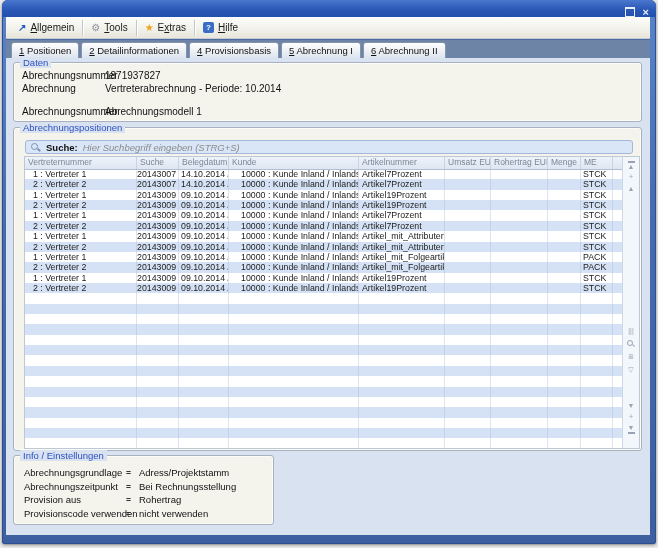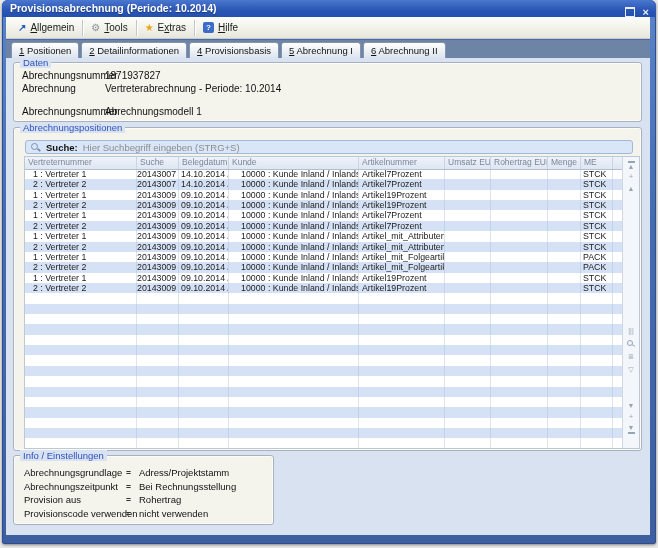--- a/index.html
+++ b/index.html
@@ -49,21 +49,21 @@
   .fvalue{position:absolute;left:83px;top:0;}
   
   .searchbar{position:absolute;left:11px;top:12px;width:608px;height:14px;background:#d9e6f8;
              border:1px solid #a3b8d8;border-radius:3px;display:flex;align-items:center;
              padding-left:5px;box-sizing:border-box;gap:5px;}
   .mag{position:relative;width:10px;height:10px;flex:0 0 auto;}
   .mag::before{content:"";position:absolute;left:0;top:1px;width:5px;height:5px;border:1.5px solid #7a8fb4;border-radius:50%;}
   .mag::after{content:"";position:absolute;left:6.2px;top:7px;width:4px;height:1.6px;background:#7a8fb4;
               transform:rotate(40deg);border-radius:1px;}
   .slabel{font-size:9.5px;font-weight:bold;color:#111;}
-  .sph{font-size:9.5px;color:#8c8c8c;}
+  .sph{font-size:9.5px;font-style:italic;color:#8c8c8c;}
   
   .grid{position:absolute;left:10px;top:28px;width:616px;height:293px;background:#fff;
         border:1px solid #bdc7d6;box-sizing:border-box;overflow:hidden;}
   .ghead{position:absolute;left:0;top:0;right:16px;height:12px;background:linear-gradient(180deg,#eef3fa,#dde6f2);
          border-bottom:1px solid #b2bfd2;display:flex;}
   .hc{font-size:8.5px;color:#7b8698;line-height:11px;padding-left:3px;box-sizing:border-box;
       border-right:1px solid #c9d4e4;white-space:nowrap;overflow:hidden;flex:0 0 auto;}
   .gbody{position:absolute;left:0;top:12px;right:16px;bottom:0;}
   .grow{display:flex;width:100%;}
   .grow.alt{background:#d5e2f5;}
@@ -90,21 +90,20 @@
   .notizarea{position:absolute;left:6px;right:6px;top:7px;bottom:6px;background:#fff;
              border:1px solid #b6bec9;resize:none;font-family:"Liberation Sans",sans-serif;font-size:10px;box-sizing:border-box;}
 </style>
 </head>
 <body>
 
 <div id="root">
   <div class="frame">
 
     <div class="titlebar">
-      <span class="title">Provisionsabrechnung (Periode: 10.2014)</span>
       <span class="winbtns">
         <span><span class="ico-restore"></span></span>
         <span class="ico-close"><span>×</span></span>
       </span>
     </div>
 
     <div class="client">
       <div class="menubar" id="menubar">
           <span class="menuitem">
             <span class="mi-arrow">↗</span>

